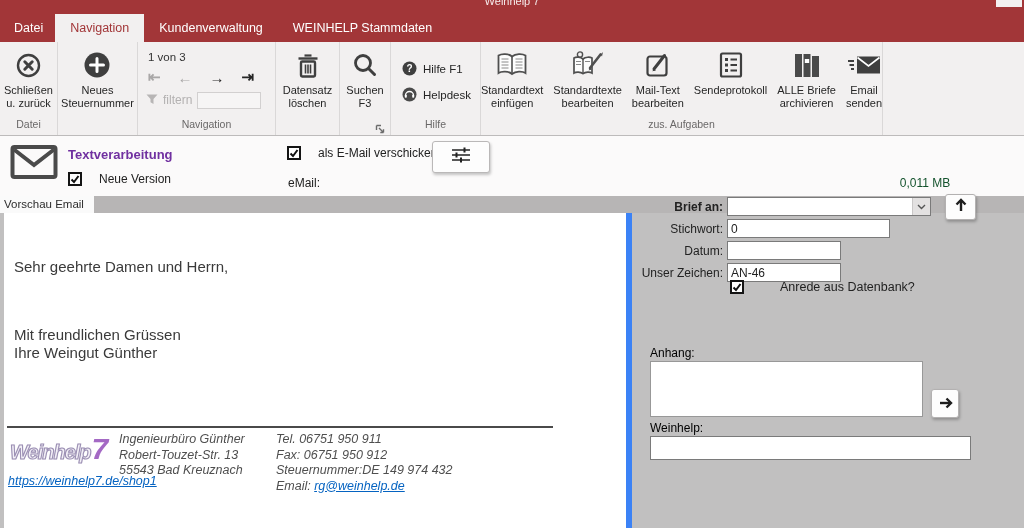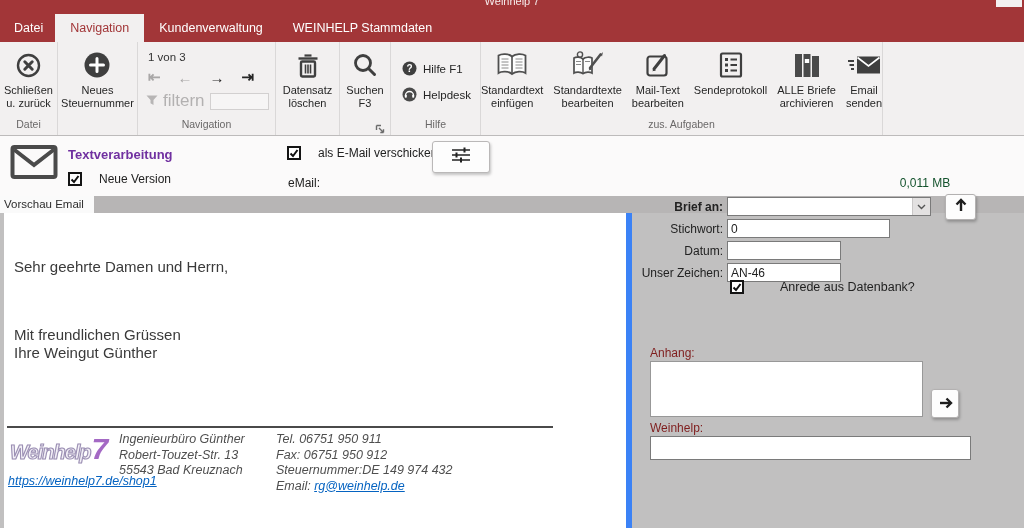--- a/index.html
+++ b/index.html
@@ -25,21 +25,21 @@
   .rgroup-label { height:18px; font-size:10.5px; color:#6a6868; text-align:center; line-height:15px; white-space:nowrap; }
   .rbtn { display:flex; flex-direction:column; align-items:center; font-size:11px; color:#262626; text-align:center; line-height:13px; padding:1px 3px; white-space:nowrap; }
   .rbtn .ricon { height:34px; display:flex; align-items:center; justify-content:center; margin-bottom:2px; }
   .smallbtn { display:flex; align-items:center; gap:6px; font-size:11.5px; color:#262626; padding:2px 2px; white-space:nowrap; }
   .navstack { display:flex; flex-direction:column; padding:2px 6px 0 8px; width:100%; }
   .navpos { font-size:11.5px; color:#333; margin:2px 0 4px 2px; }
   .navarrows { display:flex; align-items:center; gap:17px; margin:1px 0 5px 2px; font-size:15px; font-weight:bold; }
   .arr-dis { color:#a9a7a7; }
   .arr-en { color:#262626; }
   .filterrow { display:flex; align-items:center; gap:5px; }
-  .filtertext { font-size:17px; color:#b3b1b1; }
+  .filtertext { font-size:12px; color:#b3b1b1; }
   .filterinput { width:64px; height:17px; background:#f6f5f5; border:1px solid #d2d0d0; }
   .launcher { position:absolute; right:3px; bottom:2px; width:12px; height:12px; }
 
   
   .formheader { position:absolute; left:0; top:136px; width:1024px; height:60px; background:#fbfafa; }
   .ftitle { position:absolute; left:68px; top:11px; font-size:13px; font-weight:bold; color:#7030a0; }
   .cb { display:inline-flex; width:14px; height:14px; border:2px solid #141414; background:#fff; align-items:center; justify-content:center; flex:0 0 auto; }
   .cbrow { position:absolute; display:flex; align-items:center; gap:17px; font-size:12px; color:#222; }
   .sliderbtn { position:absolute; left:432px; top:5px; width:58px; height:32px; background:#fdfdfd; border:1px solid #bab8b8; border-radius:3px; box-shadow:1px 2px 3px rgba(0,0,0,.22); display:flex; align-items:center; justify-content:center; }
   .sizetext { position:absolute; left:880px; top:40px; width:90px; text-align:center; font-size:12px; color:#14532d; }
@@ -63,21 +63,21 @@
   .weblink { position:absolute; left:4px; top:261px; font-size:12.5px; font-style:italic; color:#0563c1; text-decoration:underline; }
   .maillink { color:#0563c1; text-decoration:underline; }
 
   
   .rp-label { position:absolute; left:600px; width:123px; text-align:right; font-size:12px; color:#222; white-space:nowrap; }
   .rp-input { position:absolute; background:#fff; border:1px solid #7a7a7a; font-family:"Liberation Sans",sans-serif; font-size:12px; color:#222; padding:0 3px; }
   .combo { position:absolute; left:727px; top:197px; width:204px; height:19px; background:#fff; border:1px solid #7a7a7a; }
   .combo .dd { position:absolute; right:0; top:0; width:18px; height:17px; background:#e3e1e1; border-left:1px solid #c9c7c7; display:flex; align-items:center; justify-content:center; }
   .shadowbtn { position:absolute; background:#fdfdfd; border:1px solid #b3b1b1; border-radius:3px; box-shadow:1px 2px 3px rgba(0,0,0,.25); display:flex; align-items:center; justify-content:center; font-weight:bold; color:#1e1e1e; }
   .anhangbox { position:absolute; left:650px; top:361px; width:273px; height:56px; background:#fff; border:1px solid #989898; }
-  .plain-label { position:absolute; font-size:12px; color:#7f1d1d;text-align:center; }
+  .plain-label { position:absolute; font-size:12px; color:#000000;text-align:center; }
 </style>
 </head>
 <body>
 
 <div class="app">
 
   <div class="titlebar">
     <span class="wtitle">Weinhelp 7</span>
     <span class="wbtn"></span>
   </div>

